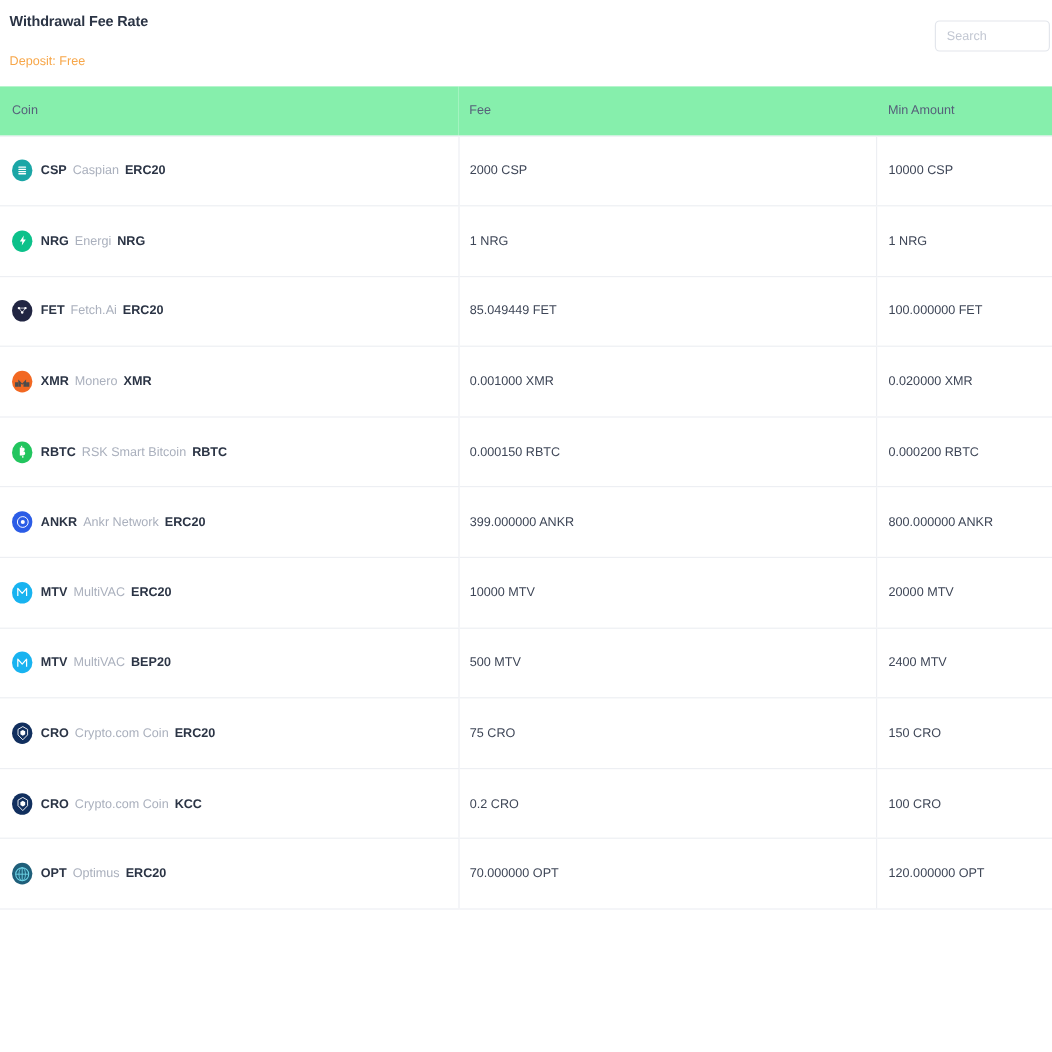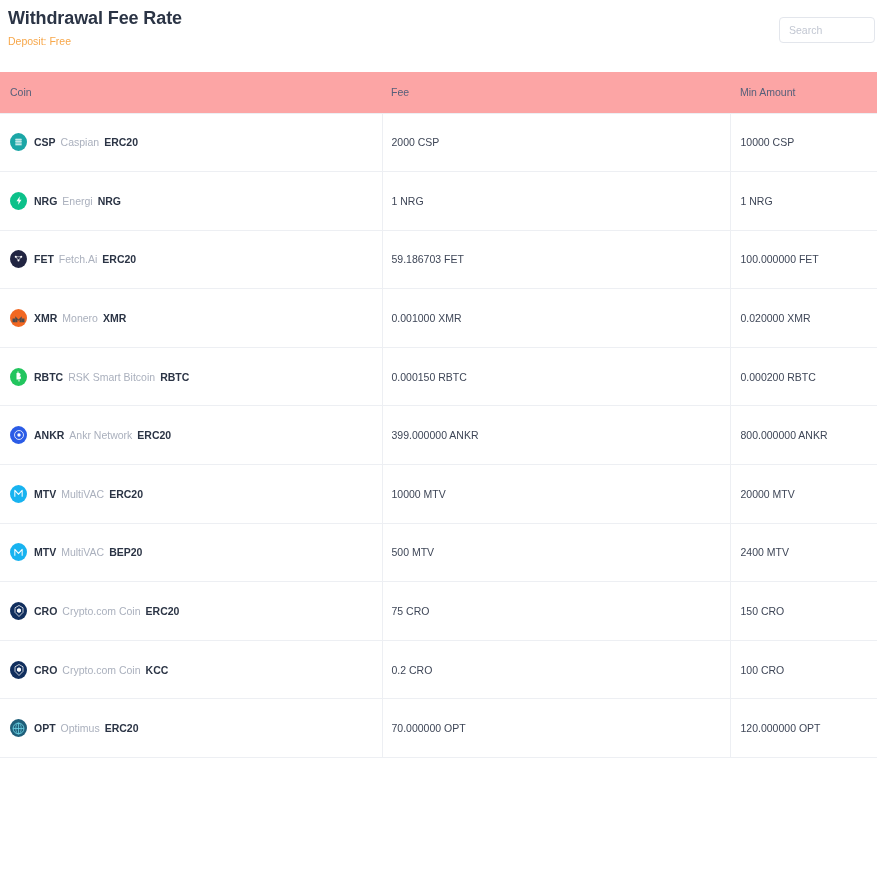--- a/index.html
+++ b/index.html
@@ -12,29 +12,29 @@
   }
   .page { position: relative; width: 877px; height: 877px; }
 
   
   .top-bar {
     position: relative;
     height: 72px;
     padding: 6px 0 0 4px;
   }
   .page-title {
-    font-size: 18px;
+    font-size: 12px;
     font-weight: 700;
     color: #2b3445;
     letter-spacing: -0.1px;
     line-height: 24px;
     padding-left: 4px;
   }
   .deposit-note {
-    margin-top: 4px;
+    margin-top: 14px;
     padding-left: 4px;
     font-size: 10.5px;
     font-weight: 400;
     color: #f7a74a;
     line-height: 14px;
   }
   .search-wrap {
     position: absolute;
     top: 17px;
     right: 2px;
@@ -53,21 +53,21 @@
   }
   .search-input::placeholder { color: #c2c7d2; }
 
   
   .fee-table {
     width: 877px;
     border-collapse: collapse;
     table-layout: fixed;
   }
   .fee-table thead th {
-    background: #fca5a5;
+    background: #86efac;
     height: 41px;
     font-size: 10.5px;
     font-weight: 400;
     color: #56607a;
     text-align: left;
     vertical-align: middle;
     border: none;
   }
   th.col-coin, td.col-coin { width: 382px; padding-left: 10px; }
   th.col-fee,  td.col-fee  { width: 348px; padding-left: 9px; }
@@ -190,21 +190,21 @@
                 </svg>
               </span>
          <span class="coin-text">
            <span class="coin-symbol">FET</span>
            <span class="coin-name">Fetch.Ai</span>
            <span class="coin-chain">ERC20</span>
          </span>
        </div>
      </td>
      <td class="col-fee">
-       <span class="amt">59.186703 FET</span>
+       <span class="amt">85.049449 FET</span>
      </td>
      <td class="col-min">
        <span class="amt">100.000000 FET</span>
      </td>
         </tr>
         <tr>
           <td class="col-coin">
        <div class="coin-cell">
          <span class="coin-icon" style="background:#f26822;">
                 <svg width="13" height="13" viewBox="0 0 24 24">

